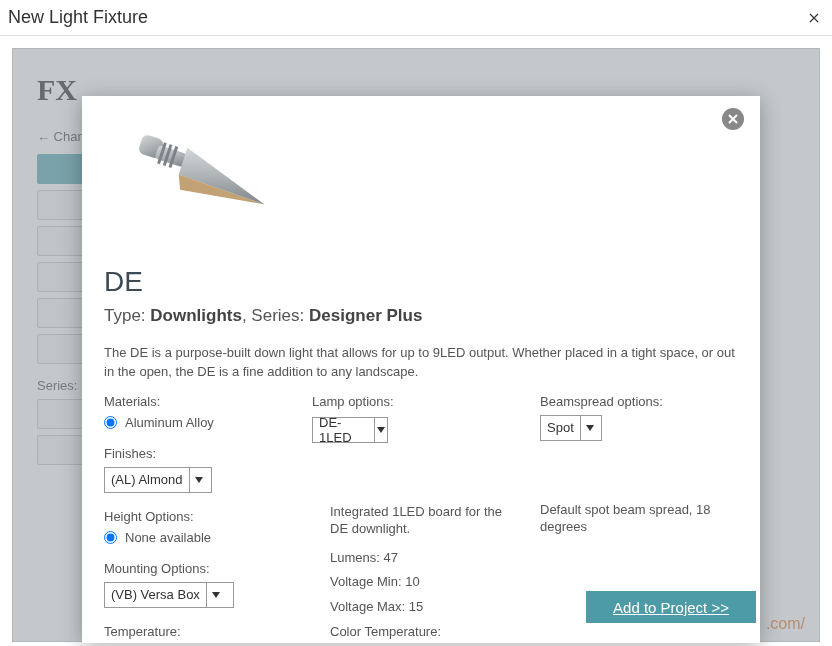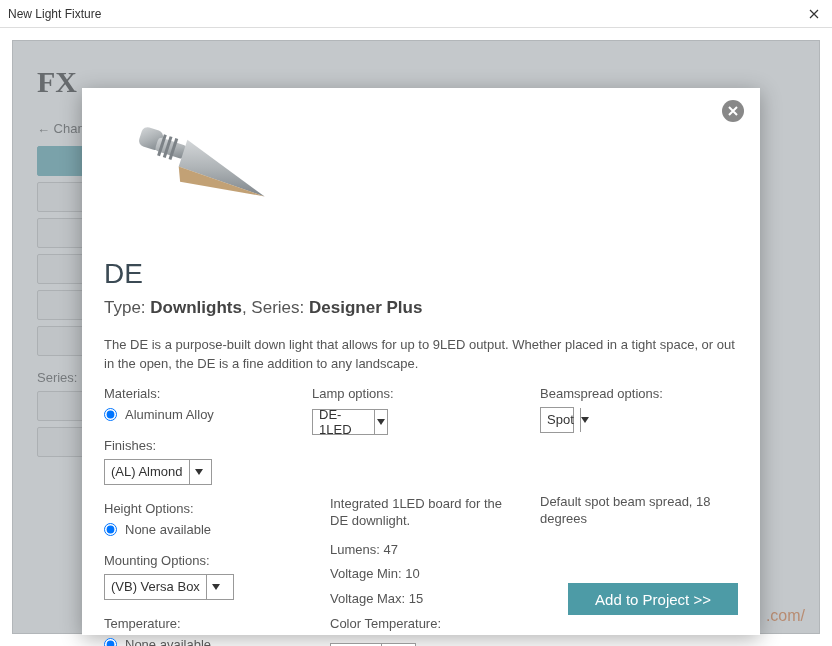--- a/index.html
+++ b/index.html
@@ -4,27 +4,27 @@
 <style>
   * { box-sizing: border-box; }
   html, body {
     margin: 0; padding: 0;
     width: 832px; height: 646px;
     font-family: "Segoe UI", Arial, sans-serif;
     background: #fff;
     overflow: hidden;
   }
   .titlebar {
-    height: 28px;
+    height: 36px;
     display: flex;
     align-items: center;
     justify-content: space-between;
     border-bottom: 1px solid #ddd;
     padding: 0 8px;
-    font-size: 12px;
+    font-size: 18px;
     color: #333;
   }
   .titlebar .close {
     width: 20px; height: 20px;
     display: flex; align-items: center; justify-content: center;
     cursor: pointer;
   }
   .page {
     position: relative;
     padding: 12px;
@@ -159,39 +159,40 @@
   .selectlike .caret {
     width: 20px; height: 100%;
     border-left: 1px solid #999;
     display: flex; align-items: center; justify-content: center;
   }
   .selectlike .caret svg { width: 8px; height: 6px; fill: #333; }
 
   .sel-finish { width: 108px; }
   .sel-mount  { width: 130px; }
   .sel-lamp   { width: 76px; gap: 16px; }
-  .sel-beam   { width: 34px; }
+  .sel-beam   { width: 62px; }
   .sel-ct     { width: 86px; }
 
   .midspec { padding-left: 18px; padding-top: 60px; font-size: 13px; color: #555; line-height: 1.9; }
   .midspec .d1 { line-height: 1.35; margin-bottom: 8px; }
   .rightspec { padding-top: 60px; font-size: 13px; color: #555; line-height: 1.35; }
 
   .addbtn {
     position: absolute;
-    right: 22px;
+    right: 4px;
     bottom: 20px;
     width: 170px;
     height: 32px;
     background: #4d9ba6;
     color: #fff;
     border: none;
     font-size: 15px;
     text-align: center;
     cursor: pointer;
+    text-decoration: underline;
   }
 </style>
 </head>
 <body>
 
 <div class="titlebar">
   <span>New Light Fixture</span>
   <div class="close">
     <svg viewBox="0 0 10 10" width="10" height="10">
         <path d="M1 1 L9 9 M9 1 L1 9" stroke="#333" stroke-width="1.2" fill="none"></path>

